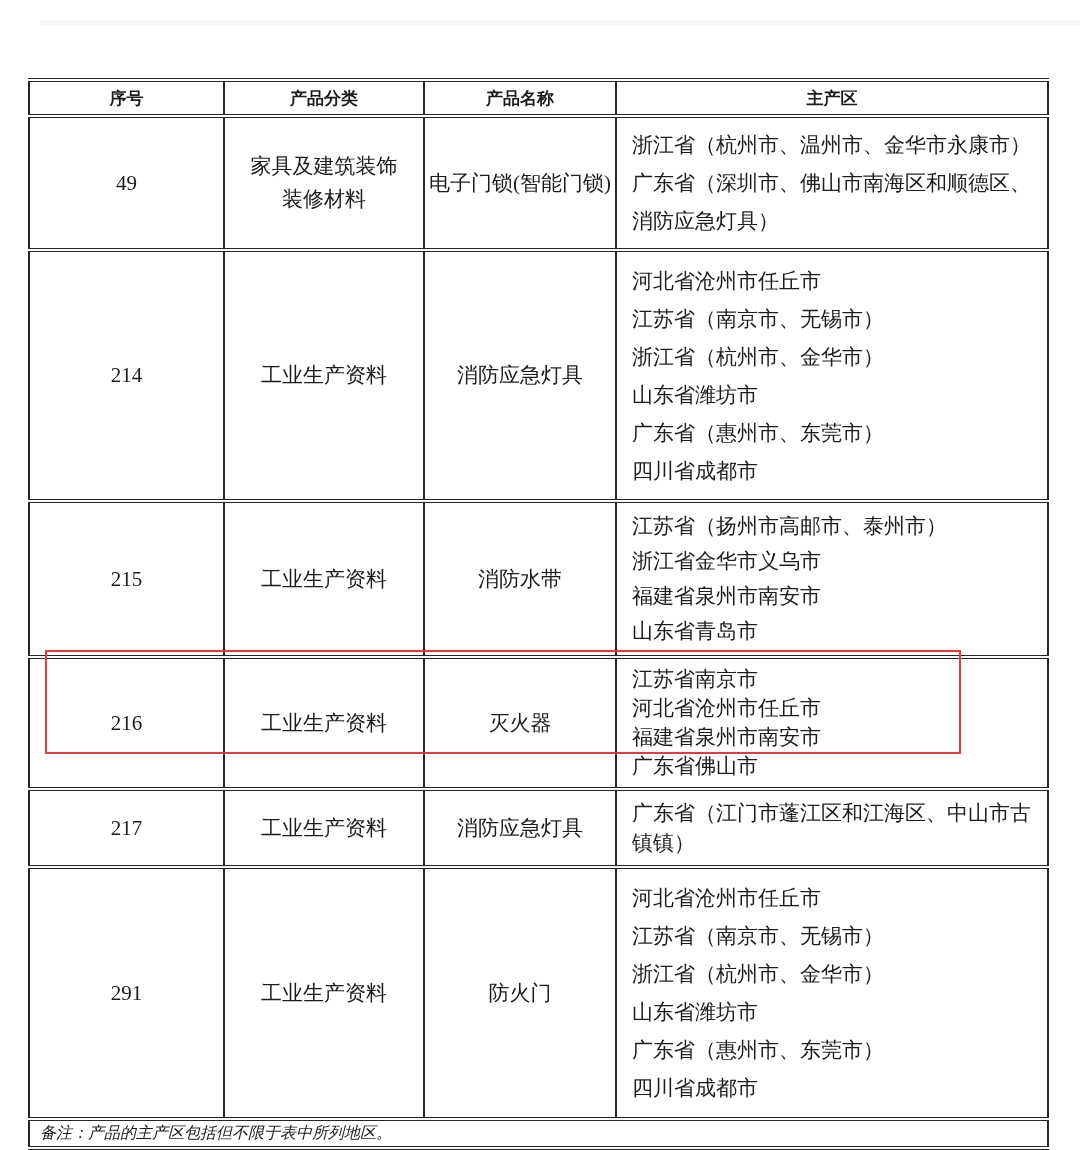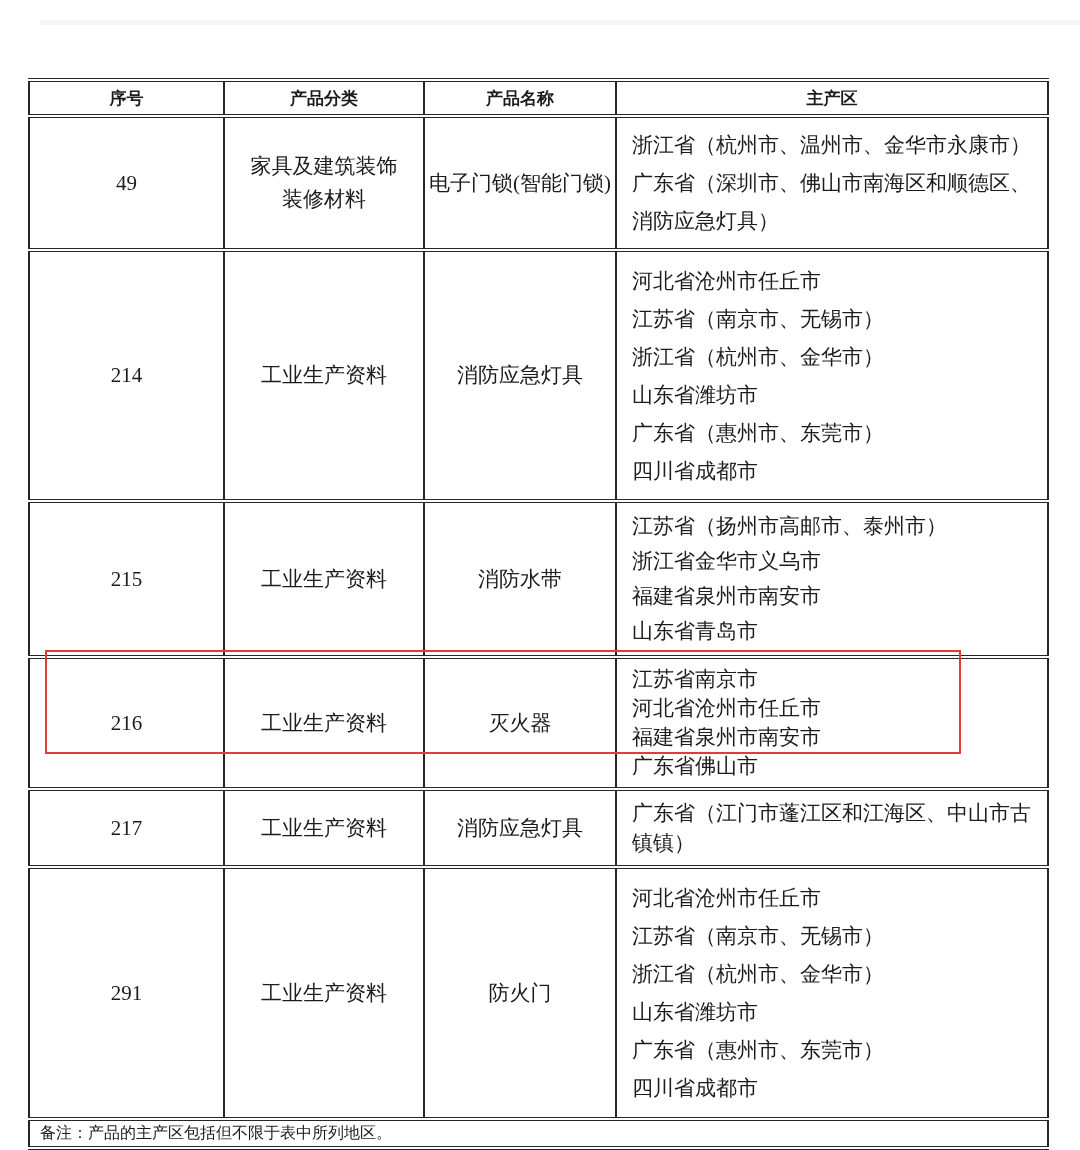--- a/index.html
+++ b/index.html
@@ -78,21 +78,21 @@
   tr.row-2 { height: 136px; }
   tr.row-3 { height: 111px; }
   tr.row-4 { height: 78px;  }
   tr.row-5 { height: 252px; }
   tr.row-0 td.c-reg .region-line { line-height: 38px; }
   tr.row-1 td.c-reg .region-line { line-height: 38px; }
   tr.row-2 td.c-reg .region-line { line-height: 35px; }
   tr.row-3 td.c-reg .region-line { line-height: 29px; }
   tr.row-4 td.c-reg .region-line { line-height: 30px; }
   tr.row-5 td.c-reg .region-line { line-height: 38px; }
-  tr.footnote-row { height: 25px; }
+  tr.footnote-row { height: 25px; font-style: italic; }
   tr.footnote-row td {
     text-align: left;
     padding: 2px 10px;
     font-size: 16px;
     line-height: 1.3;
   }
   .highlight-box {
     position: absolute;
     left: 45px;
     top: 650px;

